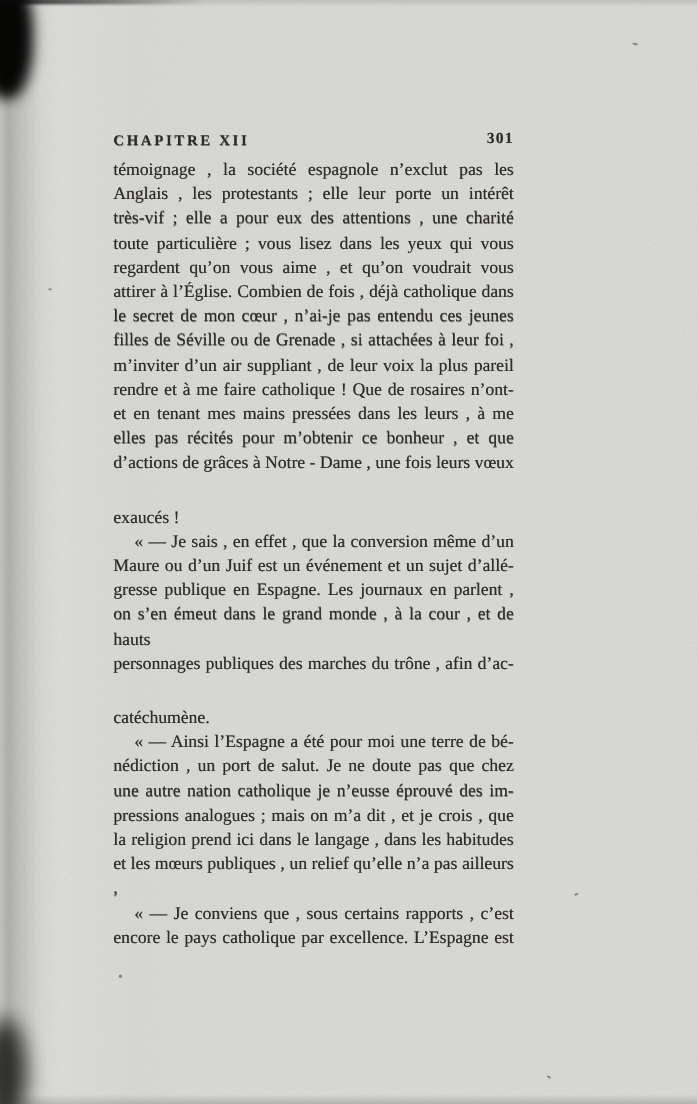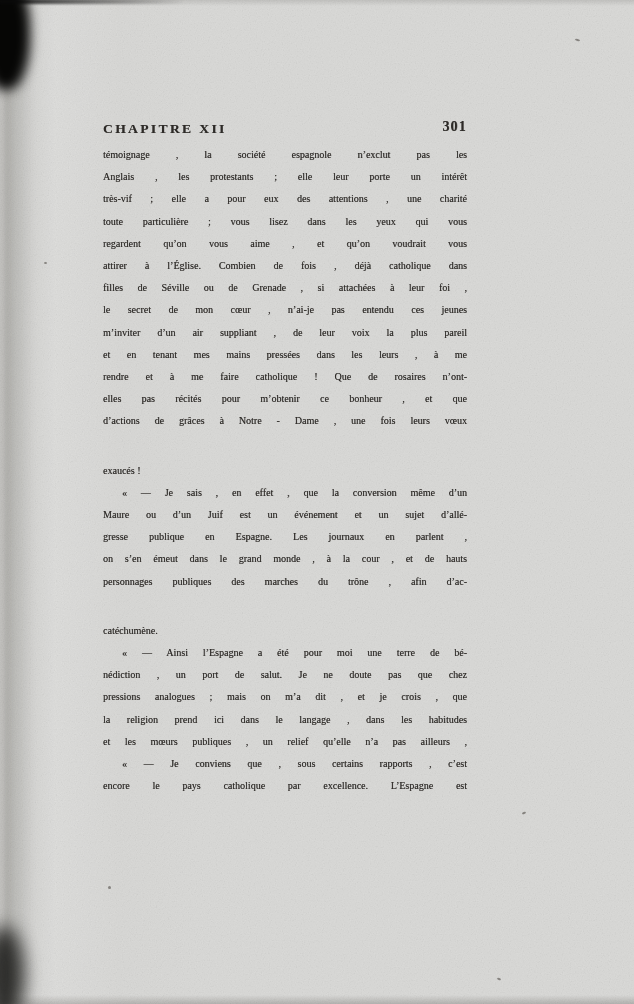--- a/index.html
+++ b/index.html
@@ -70,21 +70,21 @@
     font-size: 13.5px; font-weight: bold; letter-spacing: 2.4px;
     text-shadow: 0.3px 0.3px 0.5px rgba(46,43,40,0.55);
   }
   .pagenum {
     position: absolute; right: 0; top: 0;
     font-size: 14px; font-weight: bold; letter-spacing: 1.2px;
     text-shadow: 0.3px 0.3px 0.5px rgba(46,43,40,0.55);
   }
   .text-block {
     position: absolute; left: 103px; top: 144px; width: 364px; z-index: 3;
-    font-size: 10px; line-height: 22.2px;
+    font-size: 16px; line-height: 22.2px;
     color: var(--ink);
     text-shadow: 0.3px 0.3px 0.55px rgba(46,43,40,0.6);
   }
   .line { text-align: justify; text-align-last: justify; white-space: normal; }
   .line.last { text-align-last: left; margin-top: 27px; }
   .line.indent { text-indent: 19px; }
 </style>
 </head>
 <body>
 
@@ -107,40 +107,41 @@
   </div>
 
   <div class="text-block">
       <div class="paragraph">
         <div class="line">témoignage , la société espagnole n’exclut pas les</div>
         <div class="line">Anglais , les protestants ; elle leur porte un intérêt</div>
         <div class="line">très-vif ; elle a pour eux des attentions , une charité</div>
         <div class="line">toute particulière ; vous lisez dans les yeux qui vous</div>
         <div class="line">regardent qu’on vous aime , et qu’on voudrait vous</div>
         <div class="line">attirer à l’Église. Combien de fois , déjà catholique dans</div>
+        <div class="line">le secret de mon cœur , n’ai-je pas entendu ces jeunes</div>
         <div class="line">filles de Séville ou de Grenade , si attachées à leur foi ,</div>
-        <div class="line">le secret de mon cœur , n’ai-je pas entendu ces jeunes</div>
         <div class="line">m’inviter d’un air suppliant , de leur voix la plus pareil</div>
+        <div class="line">rendre et à me faire catholique ! Que de rosaires n’ont-</div>
         <div class="line">et en tenant mes mains pressées dans les leurs , à me</div>
-        <div class="line">rendre et à me faire catholique ! Que de rosaires n’ont-</div>
         <div class="line">elles pas récités pour m’obtenir ce bonheur , et que</div>
         <div class="line">d’actions de grâces à Notre - Dame , une fois leurs vœux</div>
         <div class="line last">exaucés !</div>
       </div>
       <div class="paragraph">
         <div class="line indent">« — Je sais , en effet , que la conversion même d’un</div>
         <div class="line">Maure ou d’un Juif est un événement et un sujet d’allé-</div>
         <div class="line">gresse publique en Espagne. Les journaux en parlent ,</div>
         <div class="line">on s’en émeut dans le grand monde , à la cour , et de hauts</div>
         <div class="line">personnages publiques des marches du trône , afin d’ac-</div>
         <div class="line last">catéchumène.</div>
       </div>
       <div class="paragraph">
         <div class="line indent">« — Ainsi l’Espagne a été pour moi une terre de bé-</div>
         <div class="line">nédiction , un port de salut. Je ne doute pas que chez</div>
+        <div class="line">une autre nation catholique je n’eusse éprouvé des im-</div>
         <div class="line">pressions analogues ; mais on m’a dit , et je crois , que</div>
         <div class="line">la religion prend ici dans le langage , dans les habitudes</div>
         <div class="line">et les mœurs publiques , un relief qu’elle n’a pas ailleurs ,</div>
       </div>
       <div class="paragraph">
         <div class="line indent">« — Je conviens que , sous certains rapports , c’est</div>
         <div class="line">encore le pays catholique par excellence. L’Espagne est</div>
       </div>
     </div>
 

